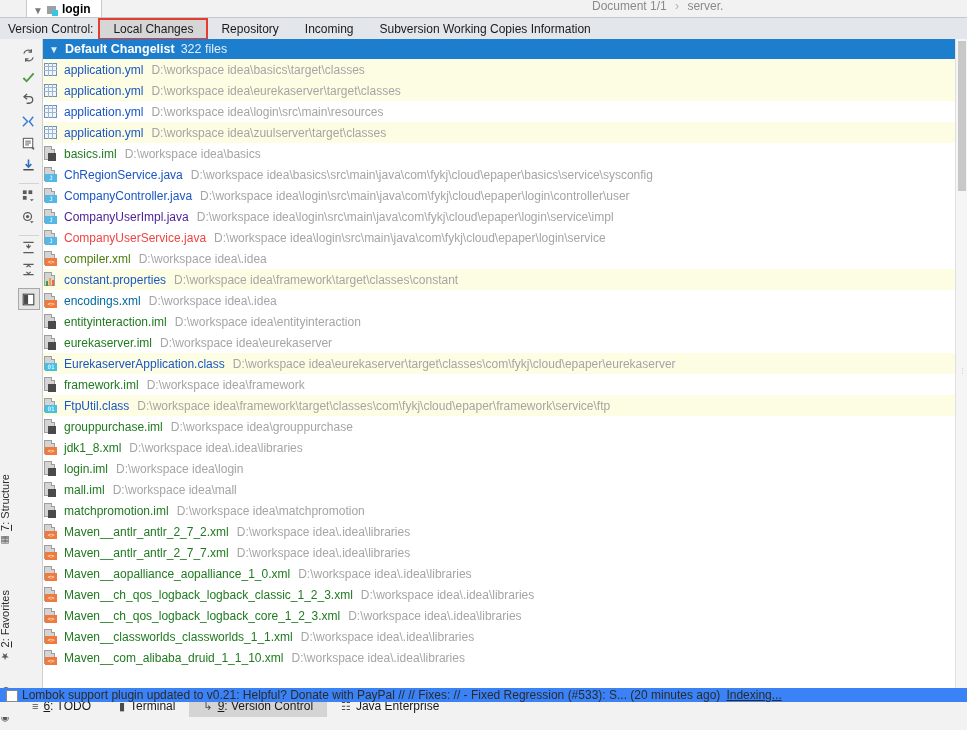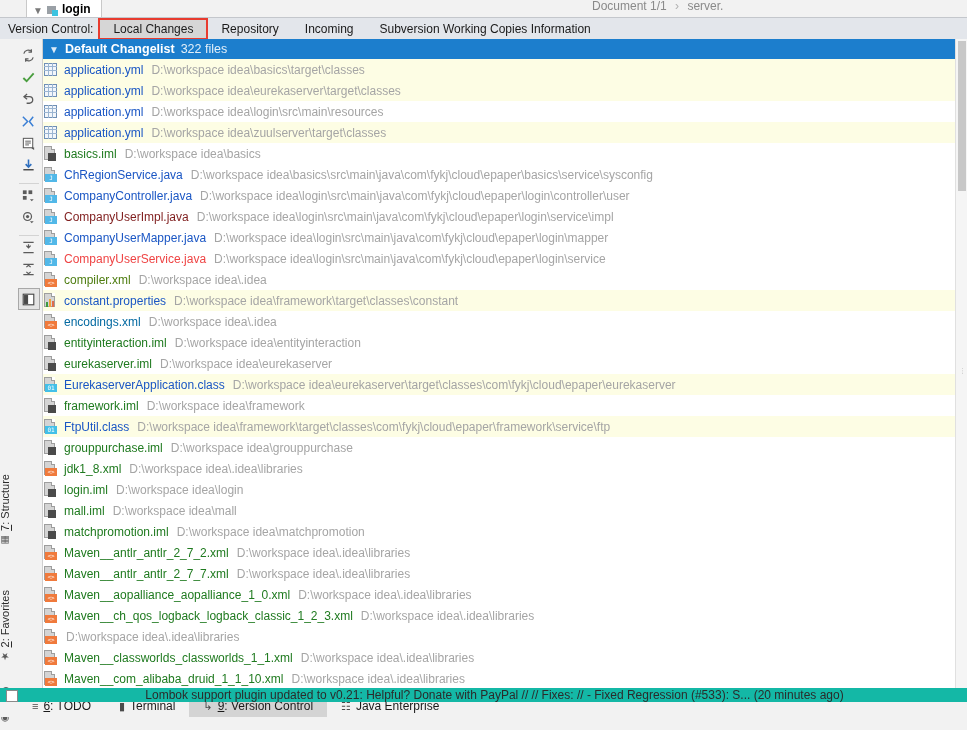--- a/index.html
+++ b/index.html
@@ -81,22 +81,22 @@
 
   
   .bottom-bar{position:absolute;left:0;top:694px;width:967px;height:22px;background:#f2f2f2;border-top:1px solid #cfcfcf;
               display:flex;align-items:center;}
   .bt{height:22px;display:flex;align-items:center;gap:5px;padding:0 14px;font-size:12px;color:#1a1a1a;cursor:pointer;white-space:nowrap;}
   .bt.active{background:#d4d4d4;}
   .bt u{text-decoration:underline;}
   .bt .gl{font-size:11px;color:#4a4a4a;}
 
   
-  .status-bar{position:absolute;left:0;top:688px;width:967px;height:14px;background:#14b8a6;
-              display:flex;align-items:center;overflow:hidden;flex-direction:column;}
+  .status-bar{position:absolute;left:0;top:688px;width:967px;height:14px;background:#3b82f6;
+              display:flex;align-items:center;overflow:hidden;}
   .status-text{font-size:12px;color:#2b2b2b;white-space:nowrap;margin-left:22px;}
   .status-check{position:absolute;left:6px;top:2px;width:10px;height:10px;border:1px solid #8a8a8a;background:#fff;}
   .indexing{color:#2b2b2b;}
 
   
   .watermark{position:absolute;right:8px;top:696px;font-size:17px;color:#cdcdcd;white-space:nowrap;pointer-events:none;
              font-family:"DejaVu Serif",serif;}
   .watermark .mono{font-family:"DejaVu Sans Mono",monospace;font-size:15px;color:#d2d2d2;}
 
   
@@ -302,31 +302,22 @@
           </span>
           <span class="fname" style="color: rgb(26, 86, 196);">CompanyController.java</span>
           <span class="fpath">D:\workspace idea\login\src\main\java\com\fykj\cloud\epaper\login\controller\user</span>
         </div>
         <div class="row plain">
           <span class="fic java">
             <span class="page"></span>
             <span class="fold"></span>
             <span class="badge">J</span>
           </span>
-          <span class="fname" style="color: #7f1d1d;">CompanyUserImpl.java</span>
+          <span class="fname" style="color: #4c1d95;">CompanyUserImpl.java</span>
           <span class="fpath">D:\workspace idea\login\src\main\java\com\fykj\cloud\epaper\login\service\impl</span>
-        </div>
-        <div class="row plain">
-          <span class="fic java">
-            <span class="page"></span>
-            <span class="fold"></span>
-            <span class="badge">J</span>
-          </span>
-          <span class="fname" style="color: rgb(26, 86, 196);">CompanyUserMapper.java</span>
-          <span class="fpath">D:\workspace idea\login\src\main\java\com\fykj\cloud\epaper\login\mapper</span>
         </div>
         <div class="row plain">
           <span class="fic java">
             <span class="page"></span>
             <span class="fold"></span>
             <span class="badge">J</span>
           </span>
           <span class="fname" style="color: #ef4444;">CompanyUserService.java</span>
           <span class="fpath">D:\workspace idea\login\src\main\java\com\fykj\cloud\epaper\login\service</span>
         </div>
@@ -484,20 +475,21 @@
           </span>
           <span class="fname" style="color: rgb(31, 122, 31);">Maven__ch_qos_logback_logback_classic_1_2_3.xml</span>
           <span class="fpath">D:\workspace idea\.idea\libraries</span>
         </div>
         <div class="row plain">
           <span class="fic xml">
             <span class="page"></span>
             <span class="fold"></span>
             <span class="badge">&lt;&gt;</span>
           </span>
+          <span class="fname" style="color: rgb(31, 122, 31);">Maven__ch_qos_logback_logback_core_1_2_3.xml</span>
           <span class="fpath">D:\workspace idea\.idea\libraries</span>
         </div>
         <div class="row plain">
           <span class="fic xml">
             <span class="page"></span>
             <span class="fold"></span>
             <span class="badge">&lt;&gt;</span>
           </span>
           <span class="fname" style="color: rgb(31, 122, 31);">Maven__classworlds_classworlds_1_1.xml</span>
           <span class="fpath">D:\workspace idea\.idea\libraries</span>

